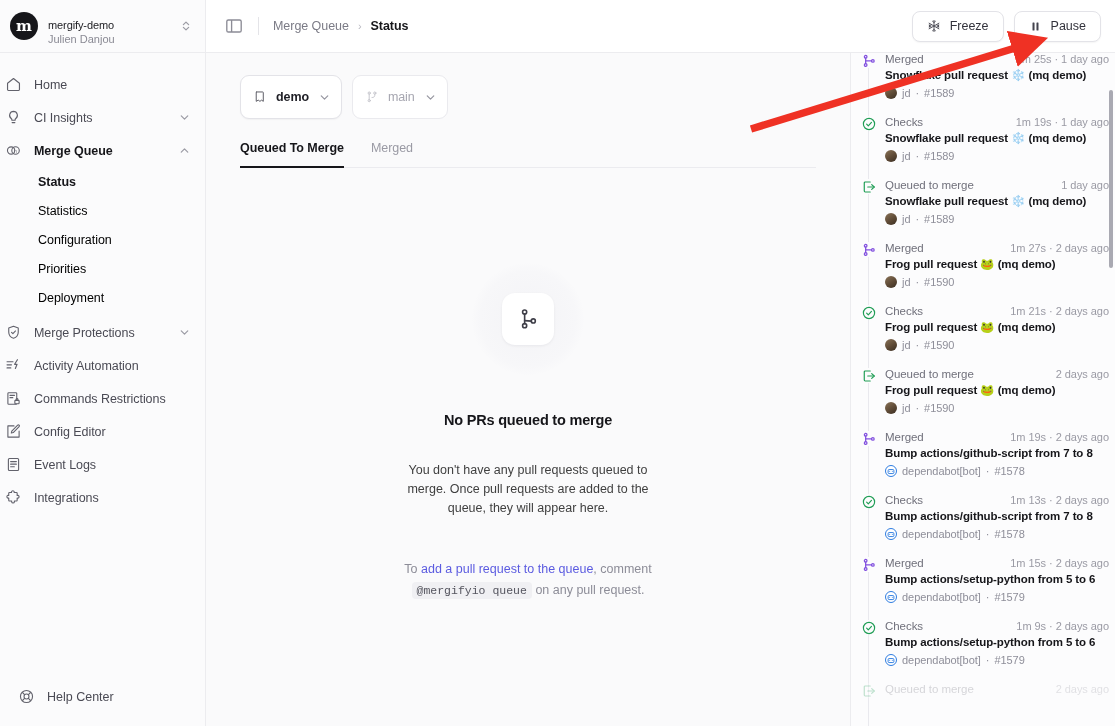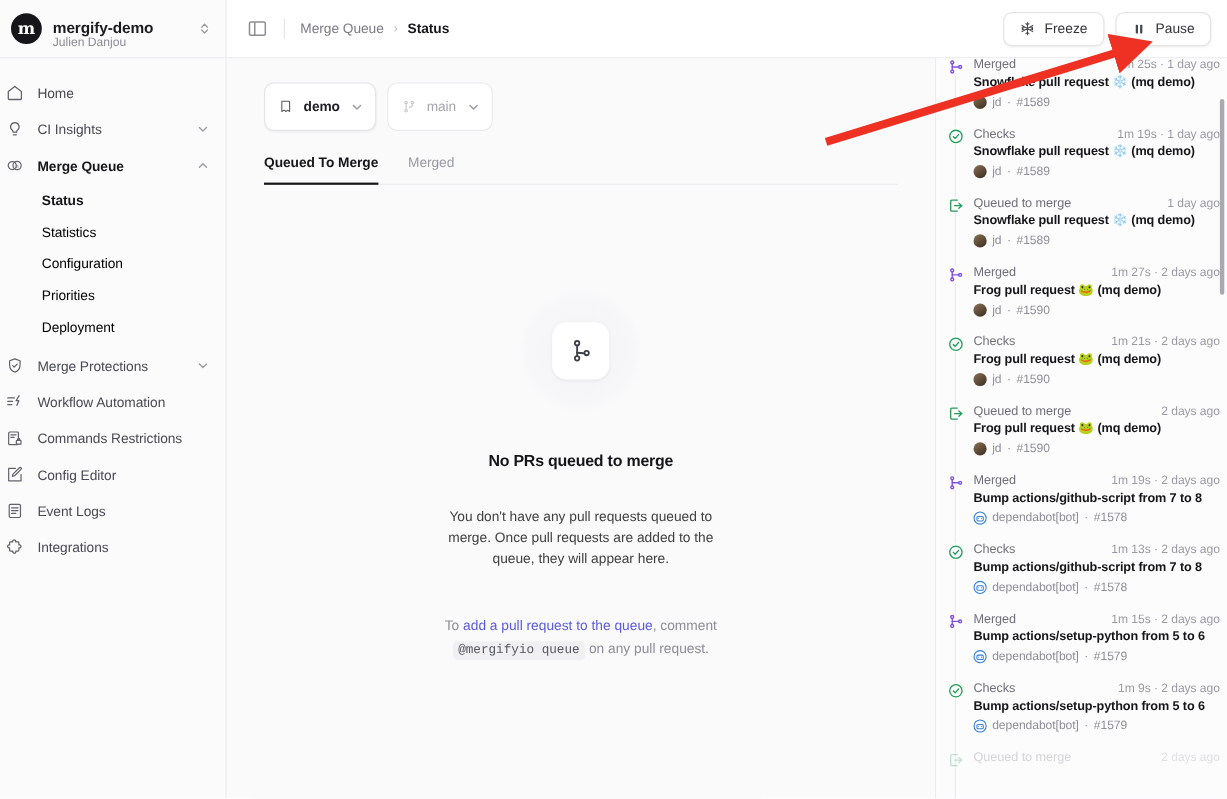--- a/index.html
+++ b/index.html
@@ -27,21 +27,21 @@
     cursor: pointer;
   }
   .org-avatar {
     width: 28px; height: 28px; border-radius: 50%;
     background: #16161a; flex: 0 0 28px;
     display: flex; align-items: center; justify-content: center;
     color: #fff; font-size: 15px; font-weight: 700; line-height: 1;
     font-family: "DejaVu Serif", serif;
   }
   .org-text { flex: 1 1 auto; min-width: 0; }
-  .org-name { font-size: 14px; font-weight: 700; color: #1a1a1f; line-height: 14px; letter-spacing: -0.1px; margin-top: 12px; }
+  .org-name { font-size: 11px; font-weight: 400; color: #1a1a1f; line-height: 14px; letter-spacing: -0.1px; margin-top: 12px; }
   .org-user { font-size: 11px; color: #8a8a94; line-height: 14px; }
   .org-chev { width: 14px; height: 16px; flex: 0 0 14px; color: #9b9ba4; }
 
   .nav { padding-top: 15px; flex: 1 1 auto; overflow: hidden; }
   .nav-item {
     display: flex; align-items: center; gap: 12px;
     height: 33px; padding: 0 14px 0 5px;
     cursor: pointer; color: #56565f;
   }
   .nav-ico { width: 17px; height: 17px; flex: 0 0 17px; display:block; color: #62626c; }
@@ -290,21 +290,21 @@
         </svg>
       </div>
 
       <div class="nav-item">
         <svg class="nav-ico" viewBox="0 0 20 20" fill="none" stroke="currentColor" stroke-width="1.35" stroke-linecap="round" stroke-linejoin="round">
           <path d="M2.4 5.6h7"></path>
             <path d="M2.4 9.2h5.2"></path>
             <path d="M2.4 12.8h4.4"></path>
           <path d="M14.6 3.2l-3.3 5.4h2.9l-2 4.9"></path>
         </svg>
-        <span class="nav-label">Workflow Automation</span>
+        <span class="nav-label">Activity Automation</span>
       </div>
 
       <div class="nav-item">
         <svg class="nav-ico" viewBox="0 0 20 20" fill="none" stroke="currentColor" stroke-width="1.3" stroke-linecap="round" stroke-linejoin="round">
           <path d="M4.4 3.2h8.4a1 1 0 0 1 1 1v11.6a1 1 0 0 1-1 1H4.4a1 1 0 0 1-1-1V4.2a1 1 0 0 1 1-1z"></path>
           <path d="M5.8 6.3h5.4"></path>
             <path d="M5.8 9h3.4"></path>
           <rect x="11.6" y="12.2" width="5" height="4" rx="0.8" fill="#fbfbfc"></rect>
           <path d="M13 12.2v-1a1.1 1.1 0 0 1 2.2 0v1"></path>
         </svg>
@@ -329,20 +329,28 @@
 
       <div class="nav-item">
         <svg class="nav-ico" viewBox="0 0 20 20" fill="none" stroke="currentColor" stroke-width="1.3" stroke-linejoin="round">
           <path d="M7.6 3.3a1.7 1.7 0 0 1 3.3 0c0 .4-.1.6-.1.9h2.6c.5 0 .9.4.9.9v2.5c.3 0 .6-.1 1-.1a1.7 1.7 0 0 1 0 3.3c-.4 0-.7-.1-1-.1v2.5c0 .5-.4.9-.9.9h-2.4c0 .3.1.6.1 1a1.7 1.7 0 0 1-3.3 0c0-.4.1-.7.1-1H5.3a.9.9 0 0 1-.9-.9v-2.6c-.3 0-.5.1-.9.1a1.7 1.7 0 0 1 0-3.3c.4 0 .6.1.9.1V5.1c0-.5.4-.9.9-.9h2.4c0-.3-.1-.5-.1-.9z"></path>
         </svg>
         <span class="nav-label">Integrations</span>
       </div>
 
     </nav>
 
+    <div class="help-row">
+      <svg class="nav-ico" viewBox="0 0 20 20" fill="none" stroke="currentColor" stroke-width="1.3">
+        <circle cx="10" cy="10" r="7.1"></circle>
+          <circle cx="10" cy="10" r="2.9"></circle>
+        <path d="M5 5l3 3M15 5l-3 3M5 15l3-3M15 15l-3-3"></path>
+      </svg>
+      <span>Help Center</span>
+    </div>
   </aside>
 
   <div class="main">
 
     <div class="topbar">
       <svg class="panel-btn" viewBox="0 0 20 20" fill="none" stroke="currentColor" stroke-width="1.35" stroke-linejoin="round">
         <rect x="2.8" y="4" width="14.4" height="12" rx="1.6"></rect>
         <path d="M7.6 4v12"></path>
       </svg>
       <div class="tb-div"></div>

